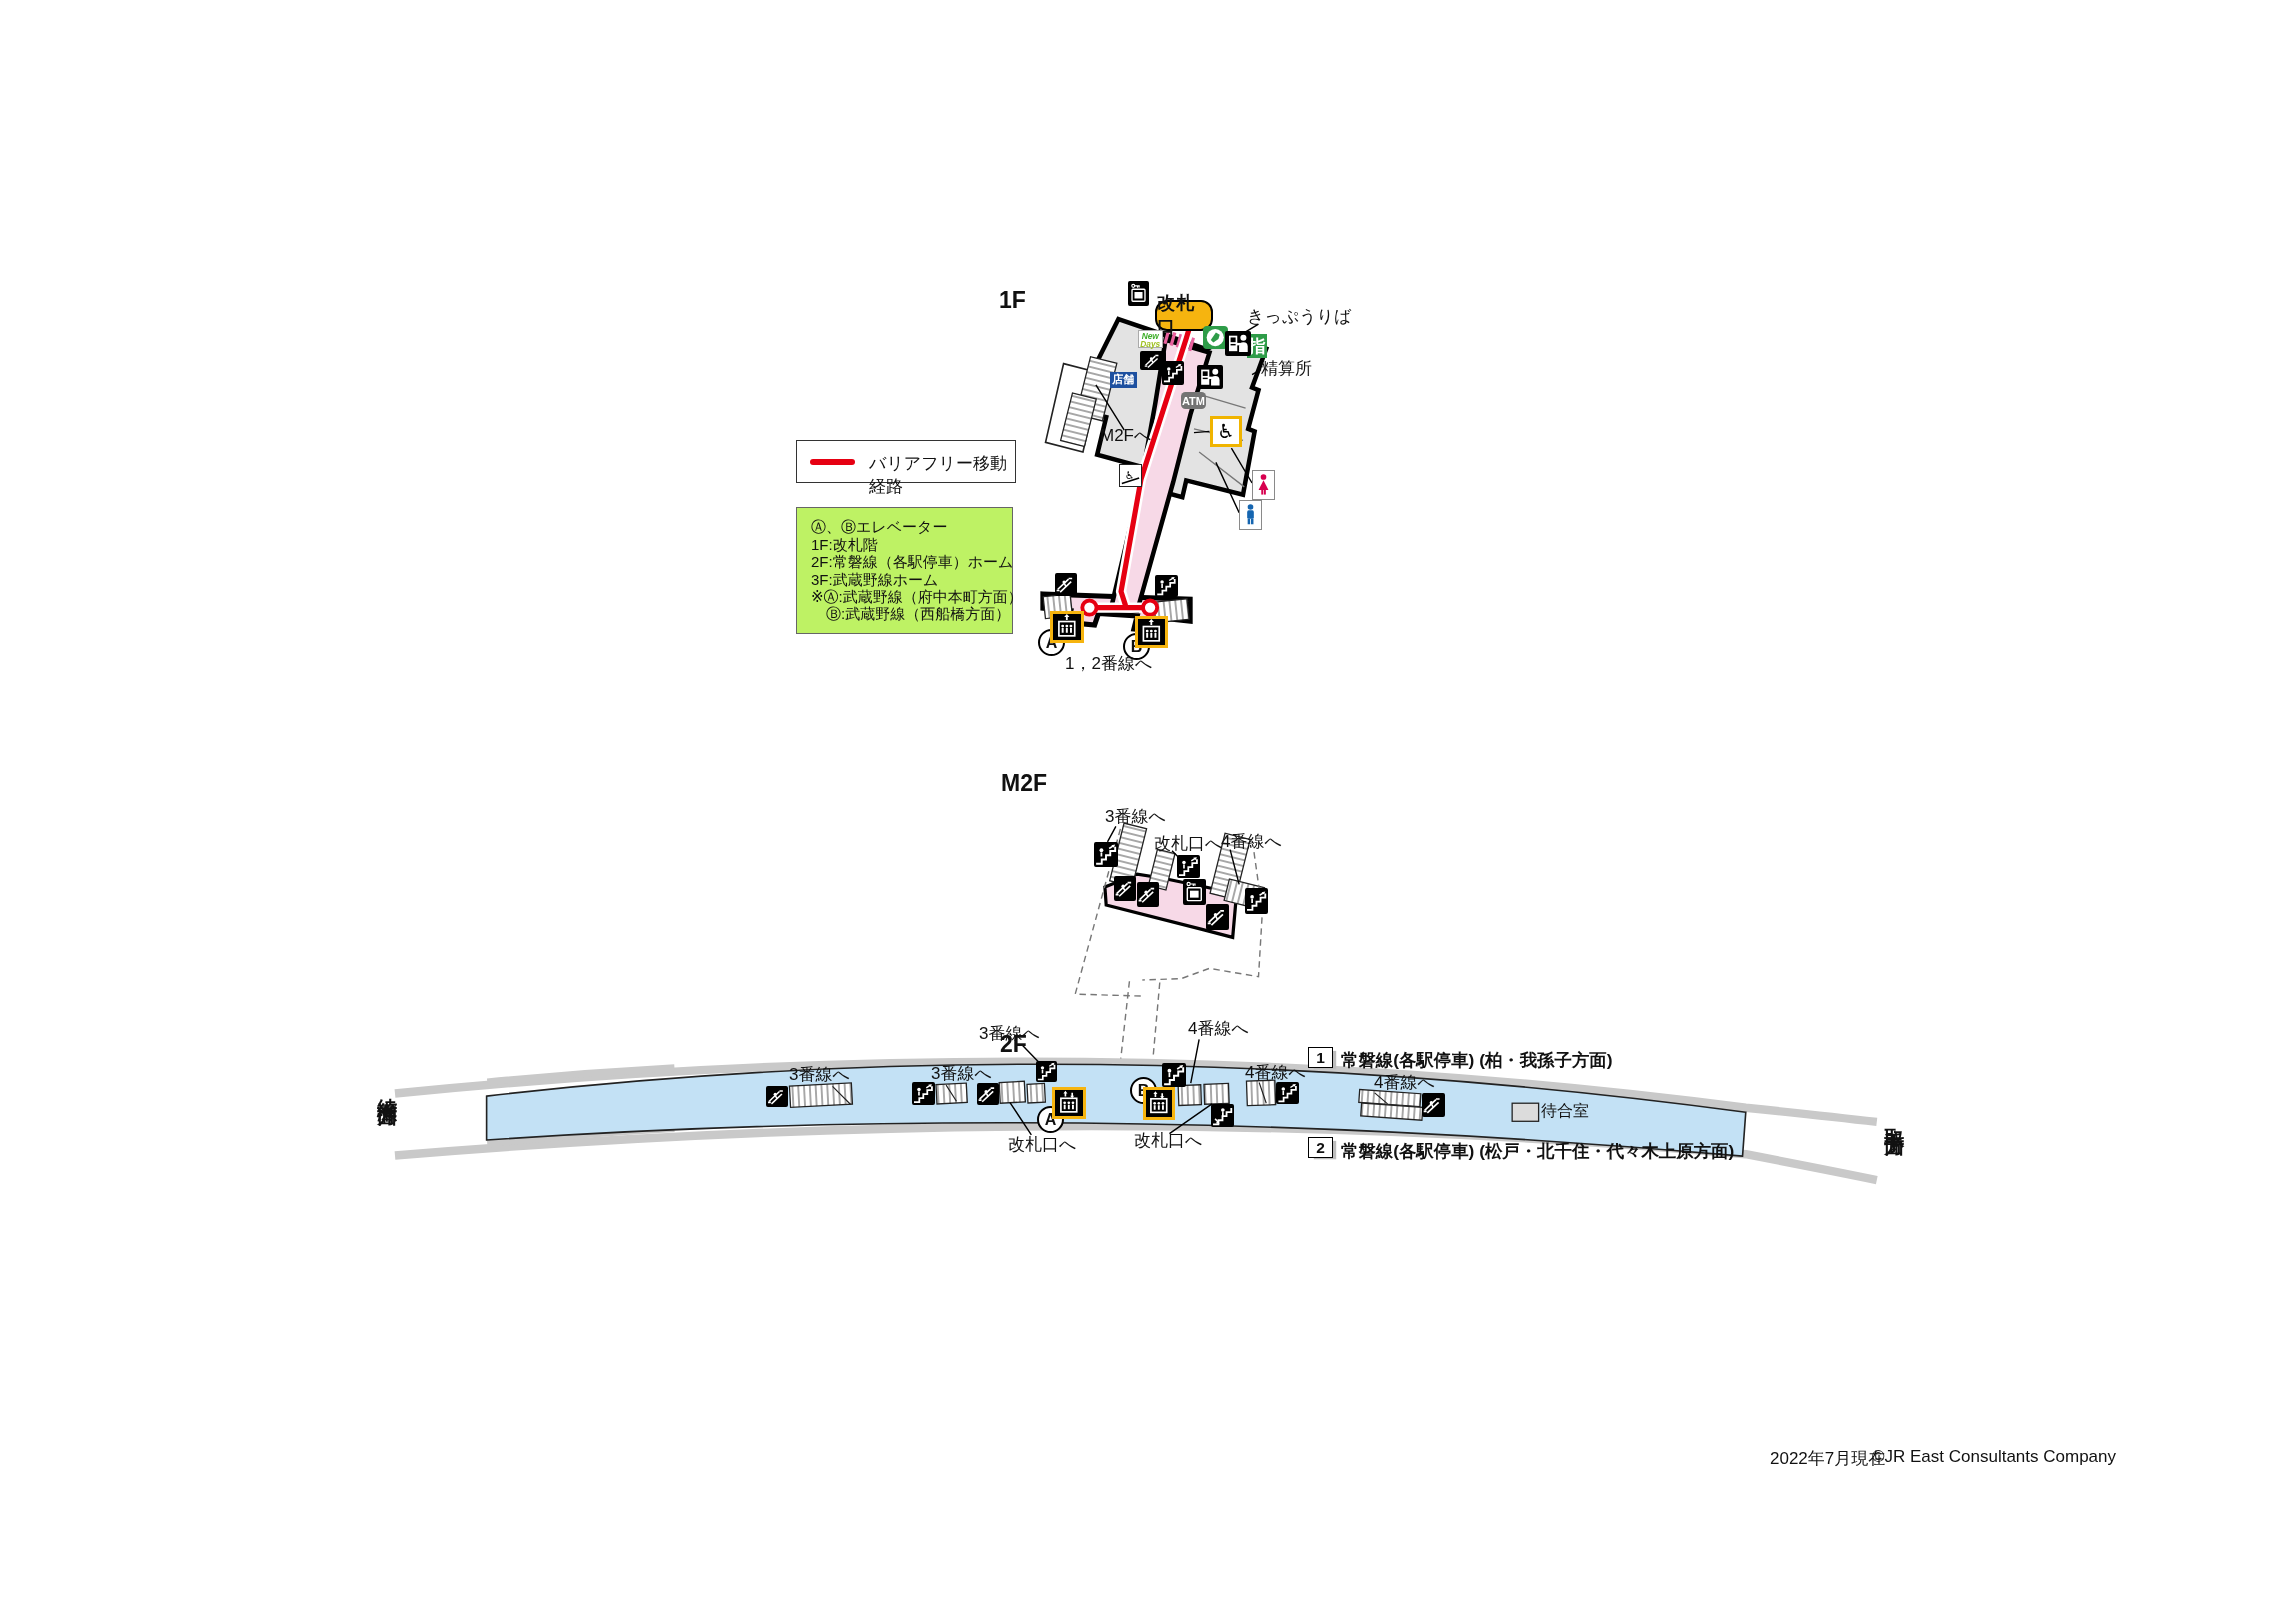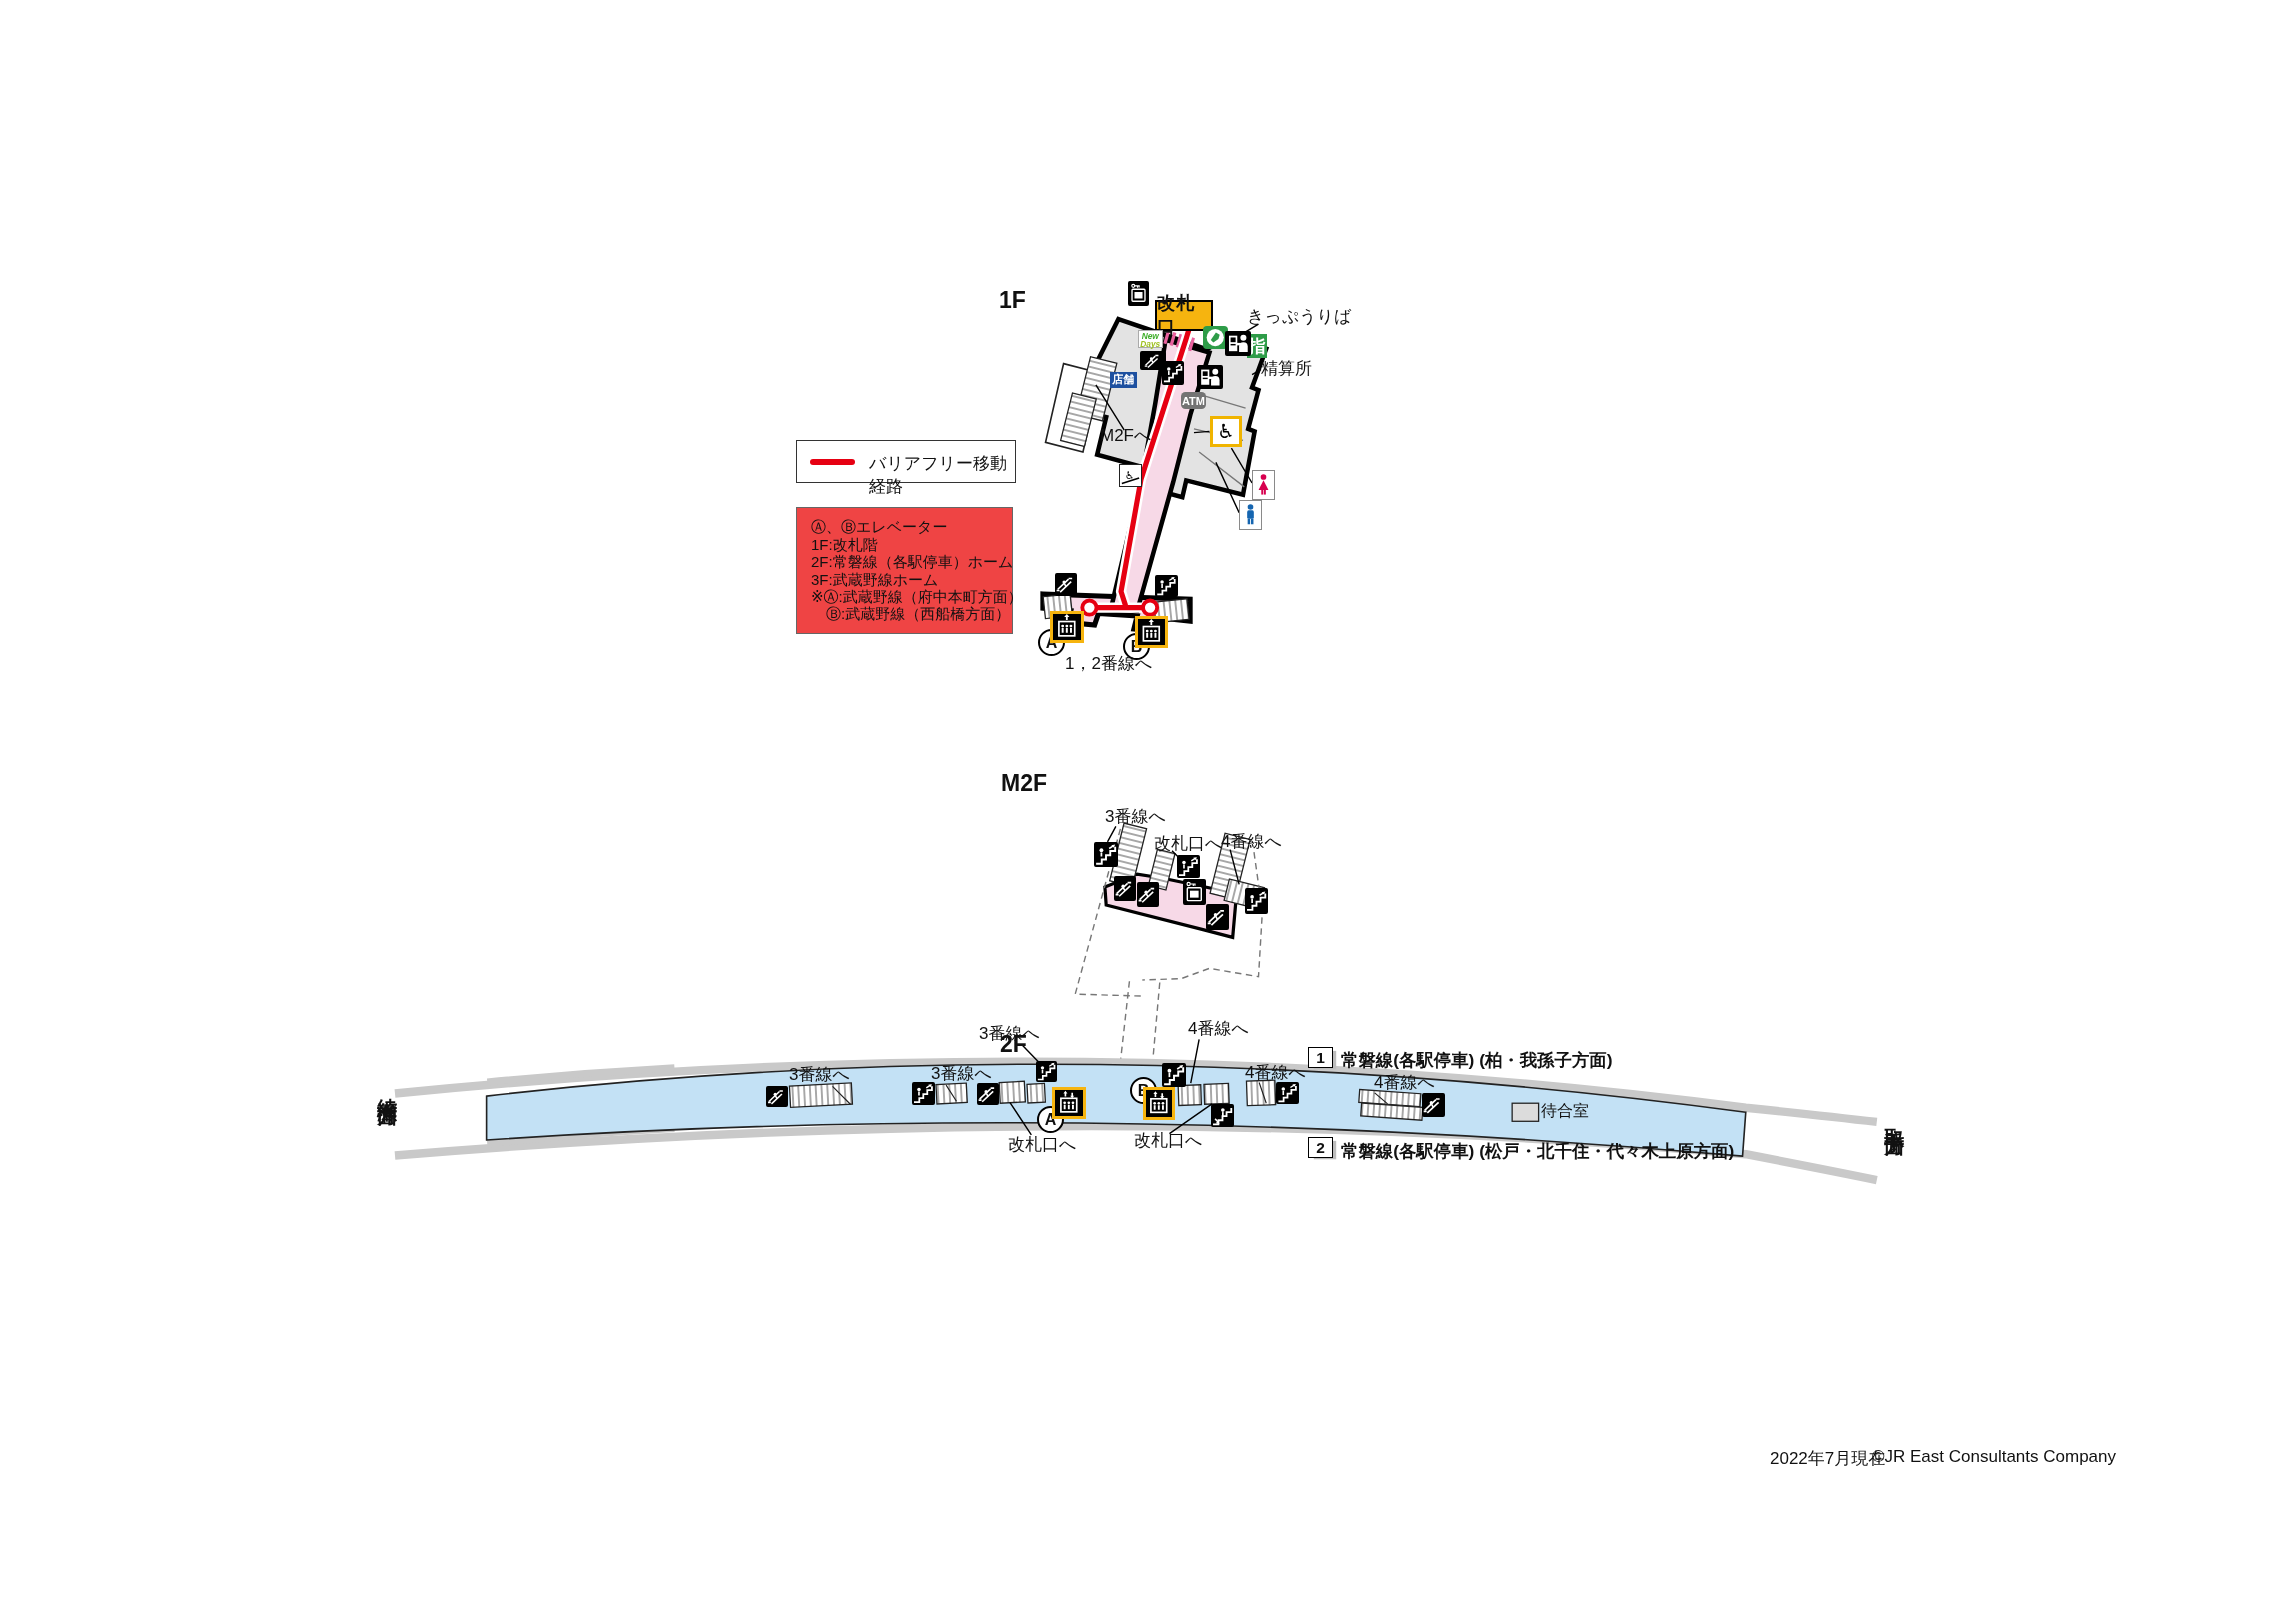--- a/index.html
+++ b/index.html
@@ -24,21 +24,21 @@
          box-shadow:4.5px 2.6px 0 -1.3px #bdbdbd;display:flex;align-items:center;justify-content:center;
          font-size:15.5px;font-weight:bold;}
   .linetext{position:absolute;font-size:17.4px;font-weight:600;white-space:nowrap;}
   .abcircle{position:absolute;width:23px;height:23px;border-radius:50%;background:#fff;border:2.3px solid #000;
             display:flex;align-items:center;justify-content:center;font-size:16px;font-weight:bold;z-index:4;}
   .ybox{position:absolute;background:#f6b40f;border:2.6px solid #000;display:flex;align-items:center;justify-content:center;
         font-weight:bold;z-index:4;}
   .legend1{position:absolute;left:796px;top:440px;width:218px;height:41px;border:1.9px solid #333;background:#fff;}
   .legend1 .sample{position:absolute;left:13px;top:18px;width:45px;height:5.8px;background:#e60012;border-radius:3.2px;}
   .legend1 .cap{position:absolute;left:72px;top:11px;font-size:17px;}
-  .legend2{position:absolute;left:796px;top:507px;width:217px;height:127px;border:1.9px solid #666;background:#ef4444;
+  .legend2{position:absolute;left:796px;top:507px;width:217px;height:127px;border:1.9px solid #666;background:#bef264;
            padding:10.3px 0 0 14px;box-sizing:border-box;}
   .legend2 div{font-size:15px;line-height:17.4px;white-space:nowrap;}
   .atm{position:absolute;background:#737373;color:#fff;border-radius:4.5px;display:flex;align-items:center;
        justify-content:center;font-weight:bold;z-index:4;}
   .greenbox{position:absolute;background:#2e9c48;color:#fff;display:flex;align-items:center;justify-content:center;
             font-weight:bold;z-index:4;}
   .bluebox{position:absolute;background:#1d50a0;color:#fff;display:flex;align-items:center;justify-content:center;
            font-weight:bold;z-index:4;}
   .newdays{position:absolute;background:#fff;border:1px solid #aaa;z-index:4;text-align:center;
            font-weight:bold;font-style:italic;line-height:8.4px;font-size:8.4px;padding-top:0.6px;box-sizing:border-box;}
@@ -203,21 +203,21 @@
       </g>
       <path d="M1290,1683 L1318,1711 M1466,1681 L1482,1706 M1951,1677 L1962,1709 M2130,1693 L2150,1710" stroke="#222" stroke-width="1.8" fill="none"></path>
 
       <rect x="2343" y="1709" width="41" height="28" fill="#dcdcdc" stroke="#222" stroke-width="2"></rect>
 
       <path d="M1583,1618 L1610,1646 M1858,1610 L1845,1678 M1565,1708 L1598,1758 M1878,1710 L1812,1756" stroke="#000" stroke-width="2.2" fill="none"></path>
     </g>
   </svg>
 
   <div id="widgets">
-    <div class="ybox" style="left:1155px;top:300px;width:54px;height:26.5px;font-size:18px;letter-spacing:1.3px;">改札口</div>
+    <div class="ybox" style="left:1155px;top:300px;width:54px;height:26.5px;font-size:18px;letter-spacing:1.3px;border-radius:12px;">改札口</div>
 
     <div class="atm" style="left:1181px;top:392px;width:25px;height:17px;font-size:11px;">ATM</div>
 
     <div class="greenbox" style="left:1247px;top:334px;width:20px;height:24px;font-size:17.4px;">指</div>
 
     <div class="bluebox" style="left:1110px;top:331px;width:26.5px;height:15.5px;font-size:11px;margin-top:41px;">店舗</div>
 
     <div class="newdays" style="left:1138px;top:330px;width:24.5px;height:18px;">
       <div class="nd1">New</div>
       <div class="nd2">Days</div>

